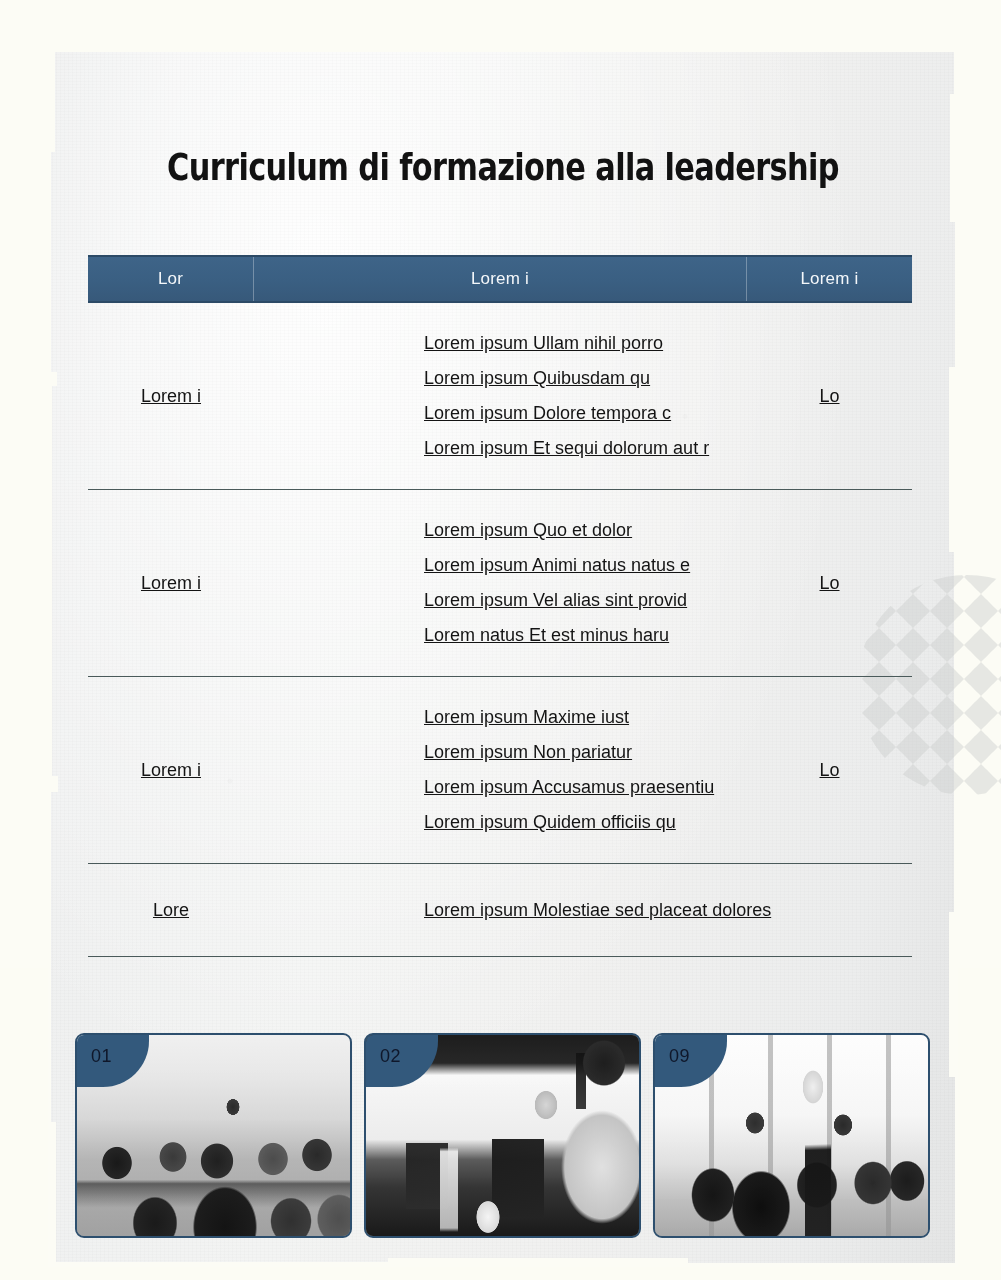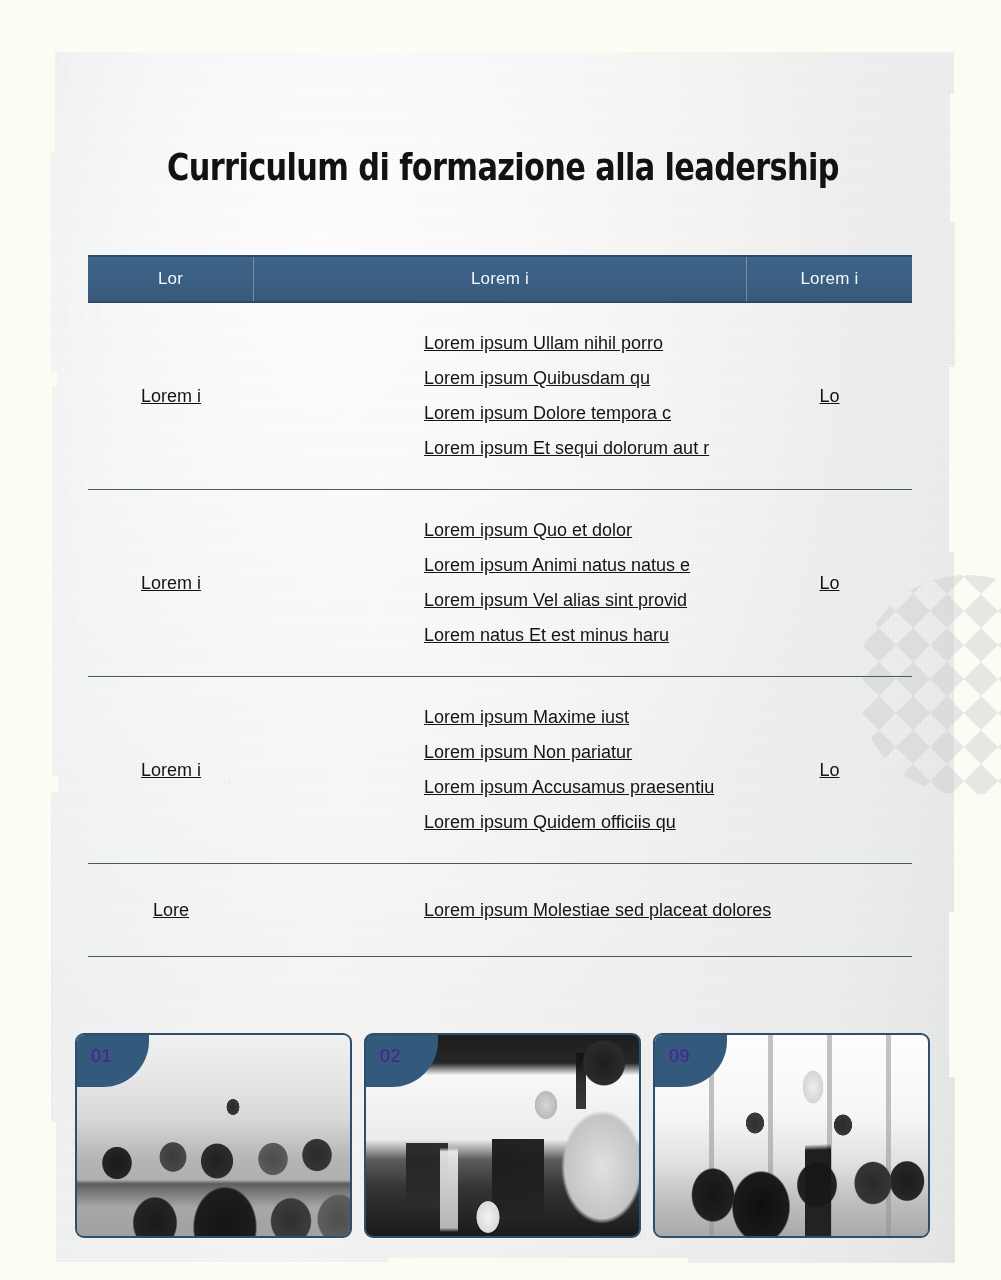--- a/index.html
+++ b/index.html
@@ -189,21 +189,21 @@
     position: absolute;
     left: 0; top: 0;
     width: 72px; height: 52px;
     background: #33597c;
     border-bottom-right-radius: 46px;
     z-index: 3;
   }
   .card .badge-num {
     position: absolute;
     left: 14px; top: 11px;
-    color: #4c1d95;
+    color: #0f172a;
     font-size: 18px;
     letter-spacing: 0.5px;
     z-index: 4;
   }
 
   
   .p1 {
     background:
       
       radial-gradient(ellipse 34px 40px at 78px 188px, #1d1f22 0%, #26292c 62%, rgba(0,0,0,0) 66%),

